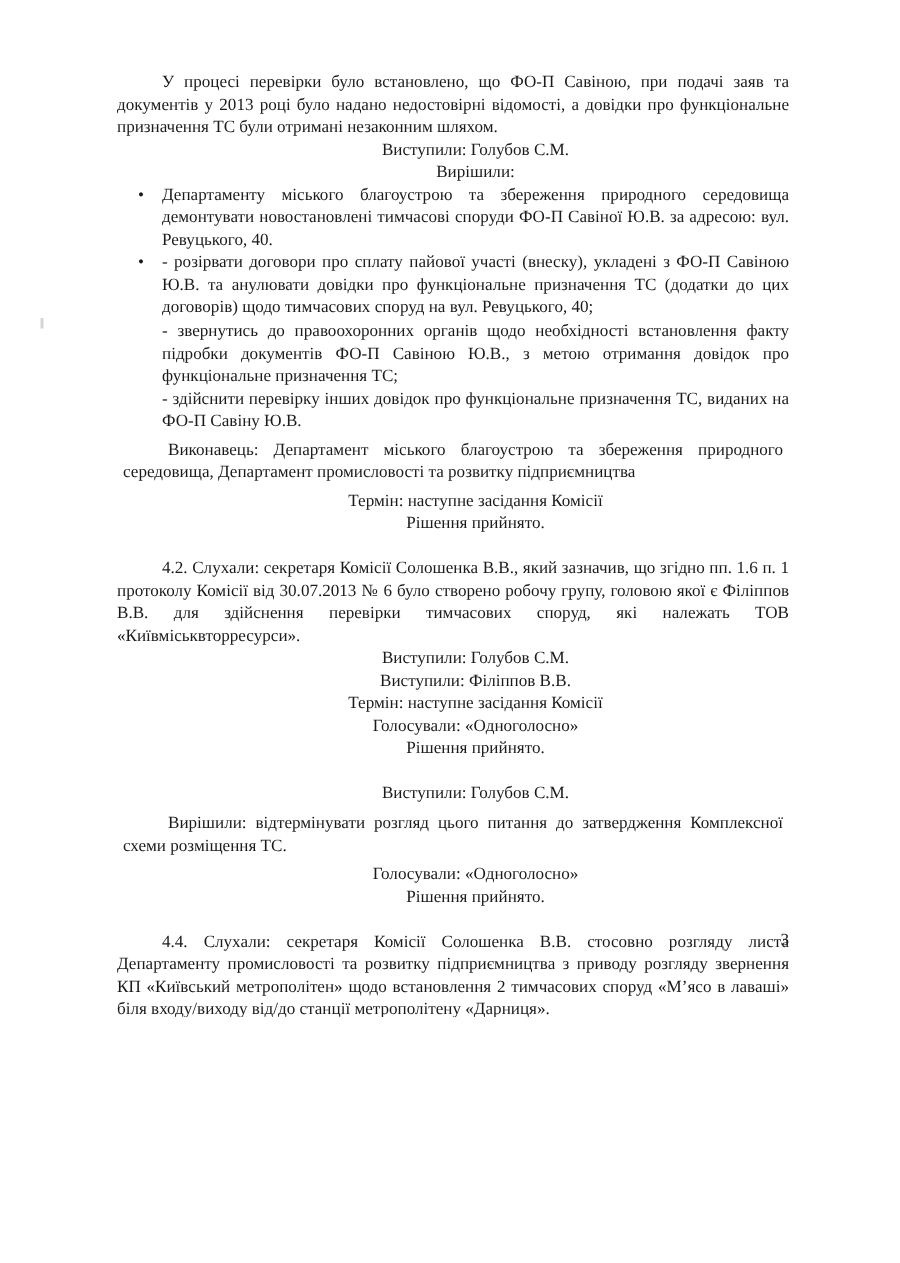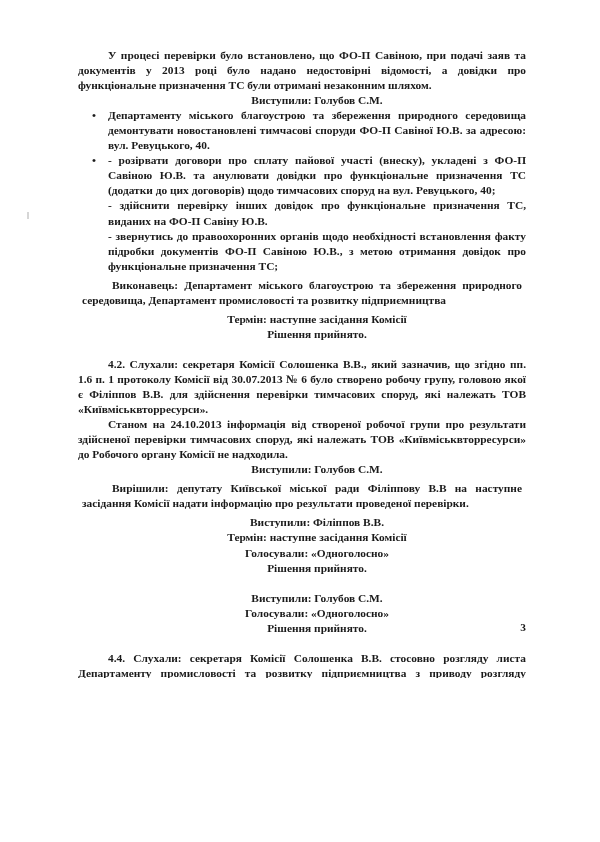--- a/index.html
+++ b/index.html
@@ -13,21 +13,20 @@
     color: #1a1a1a;
   }
   .page {
     position: relative;
     width: 600px;
     height: 678px;
     margin: 0 auto;
     background: #ffffff;
     overflow: hidden;
     box-sizing: border-box;
-    font-weight: bold;
   }
   .content {
     position: absolute;
     left: 78px;
     top: 48px;
     width: 448px;
     font-size: 11.4px;
     line-height: 15.05px;
     text-align: justify;
     text-justify: inter-word;
@@ -108,55 +107,55 @@
 <div class="page">
 
   <div class="speck"></div>
 
   <div class="content">
 
     <p class="para">У процесі перевірки було встановлено, що ФО-П Савіною, при подачі заяв та документів у 2013 році було надано недостовірні відомості, а довідки про функціональне призначення ТС були отримані незаконним шляхом.</p>
 
     <p class="tabline">Виступили: Голубов С.М.</p>
 
+    <p class="tabline">Вирішили:</p>
 
     <ul class="bullets">
 
       <li>
         <span class="bullet-dot">•</span>
         <span>Департаменту міського благоустрою та збереження природного середовища демонтувати новостановлені тимчасові споруди ФО-П Савіної Ю.В. за адресою: вул. Ревуцького, 40.</span>
       </li>
 
       <li>
         <span class="bullet-dot">•</span>
         <span class="sub">- розірвати договори про сплату пайової участі (внеску), укладені з ФО-П Савіною Ю.В. та анулювати довідки про функціональне призначення ТС (додатки до цих договорів) щодо тимчасових споруд на вул. Ревуцького, 40;</span>
+        <span class="sub">- звернутись до правоохоронних органів щодо необхідності встановлення факту підробки документів ФО-П Савіною Ю.В., з метою отримання довідок про функціональне призначення ТС;</span>
         <span class="sub">- здійснити перевірку інших довідок про функціональне призначення ТС, виданих на ФО-П Савіну Ю.В.</span>
-        <span class="sub">- звернутись до правоохоронних органів щодо необхідності встановлення факту підробки документів ФО-П Савіною Ю.В., з метою отримання довідок про функціональне призначення ТС;</span>
       </li>
 
     </ul>
 
     <p class="hang">Виконавець: Департамент міського благоустрою та збереження природного середовища, Департамент промисловості та розвитку підприємництва</p>
     <p class="tabline">Термін: наступне засідання Комісії</p>
     <p class="tabline">Рішення прийнято.</p>
 
     <p class="spacer"></p>
 
     <p class="para">4.2. Слухали: секретаря Комісії Солошенка В.В., який зазначив, що згідно пп. 1.6 п. 1 протоколу Комісії від 30.07.2013 № 6 було створено робочу групу, головою якої є Філіппов В.В. для здійснення перевірки тимчасових споруд, які належать ТОВ «Київміськвторресурси».</p>
-    <p class="para">Станом на 24.10.2013 інформація від створеної робочої групи про результати здійсненої перевірки тимчасових споруд, які належать ТОВ «Київміськвторресурси» до Робочого органу Комісії не надходила.</p>
     <p class="tabline">Виступили: Голубов С.М.</p>
-    <p class="hang">Вирішили: депутату Київської міської ради Філіппову В.В на наступне засідання Комісії надати інформацію про результати проведеної перевірки.</p>
     <p class="tabline">Виступили: Філіппов В.В.</p>
     <p class="tabline">Термін: наступне засідання Комісії</p>
     <p class="tabline">Голосували: «Одноголосно»</p>
     <p class="tabline">Рішення прийнято.</p>
 
     <p class="spacer"></p>
 
     <p class="tabline">Виступили: Голубов С.М.</p>
+    <p class="hang">Вирішили: відтермінувати розгляд цього питання до затвердження Комплексної схеми розміщення ТС.</p>
     <p class="tabline">Голосували: «Одноголосно»</p>
     <p class="tabline">Рішення прийнято.</p>
 
     <p class="spacer"></p>
 
     <p class="para">4.4. Слухали: секретаря Комісії Солошенка В.В. стосовно розгляду листа Департаменту промисловості та розвитку підприємництва з приводу розгляду звернення КП «Київський метрополітен» щодо встановлення 2 тимчасових споруд «М’ясо в лаваші» біля входу/виходу від/до станції метрополітену «Дарниця».</p>
     <p class="tabline">Виступили: Голубов С.М.</p>
 
   </div>
 

